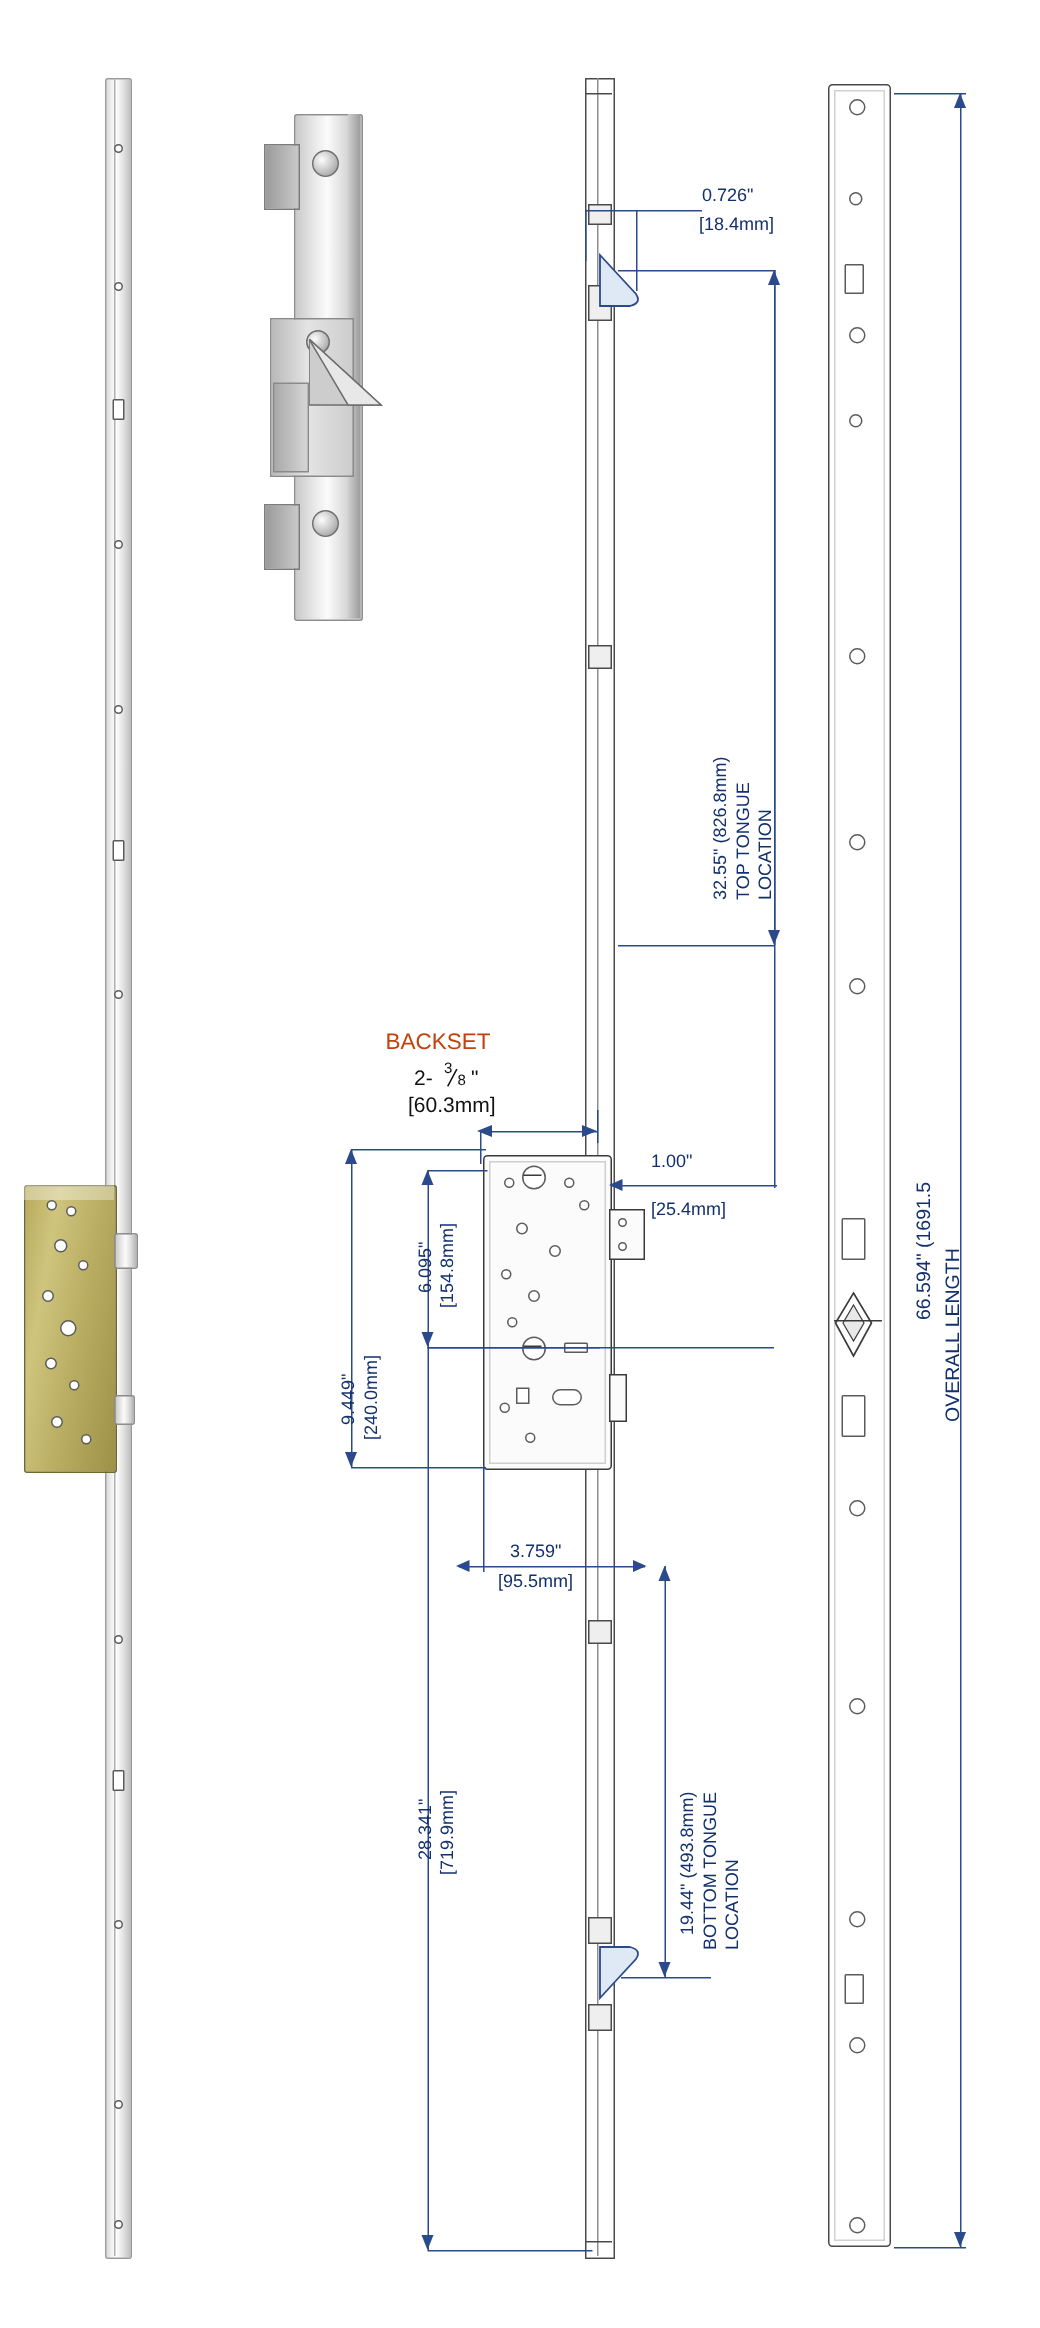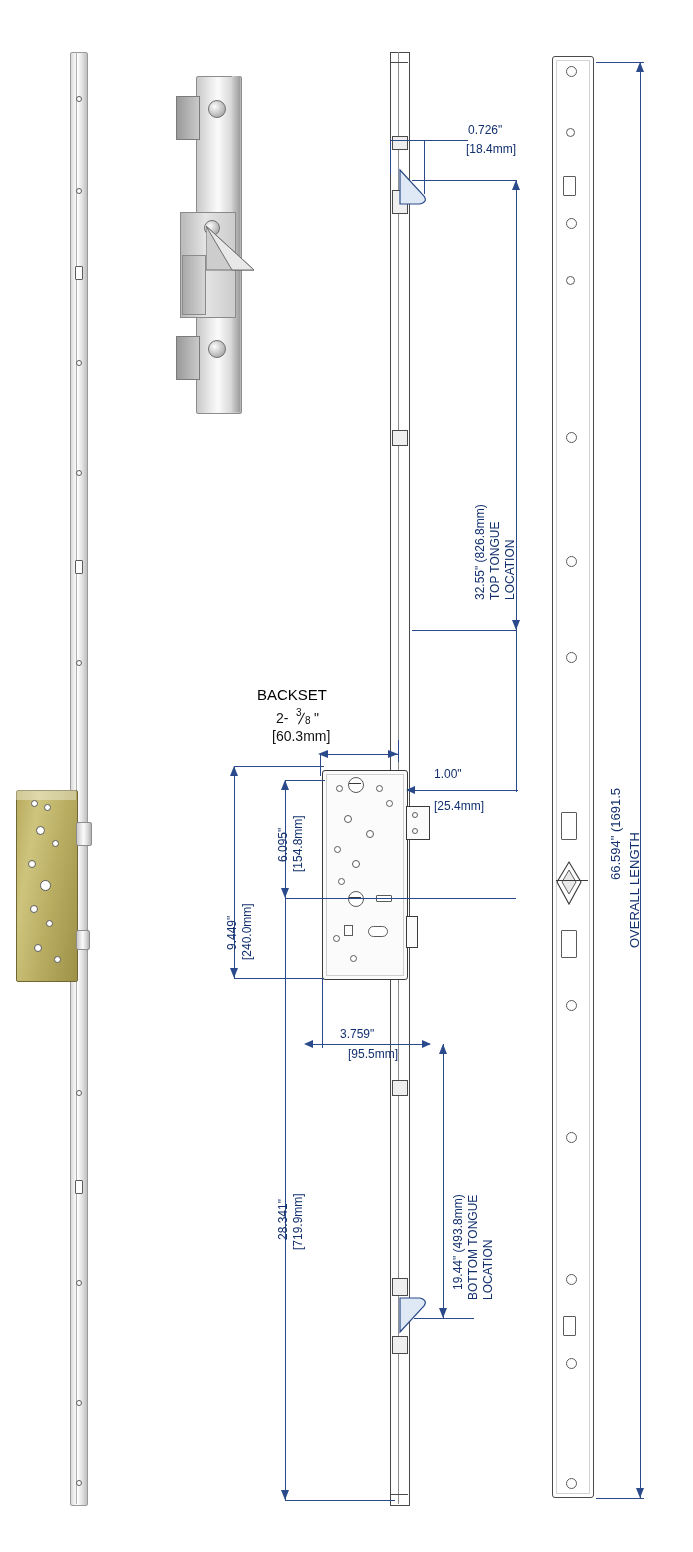--- a/index.html
+++ b/index.html
@@ -4,21 +4,21 @@
 <style>
   html,body{margin:0;padding:0;background:#ffffff;}
   body{width:693px;height:1552px;position:relative;overflow:hidden;
        font-family:"Liberation Sans", sans-serif;color:#1a1a1a;}
   .stage{position:absolute;left:0;top:0;width:693px;height:1552px;}
 
   
   .abs{position:absolute;}
   .dimline{position:absolute;background:#2b4a8b;}
   .dimtext{position:absolute;color:#12306e;font-size:12px;line-height:13px;white-space:pre;letter-spacing:0px;}
-  .blacktext{position:absolute;color:#000000;font-size:13px;line-height:14px;white-space:pre;}
+  .blacktext{position:absolute;color:#c2410c;font-size:13px;line-height:14px;white-space:pre;}
   .vert{transform-origin:0 0;}
   .metal{background:linear-gradient(90deg,#d9d9d9 0%,#f2f2f2 22%,#ffffff 40%,#e2e2e2 70%,#bfbfbf 100%);
          border:1px solid #9a9a9a;}
   .metal2{background:linear-gradient(90deg,#c9c9c9 0%,#eaeaea 30%,#fbfbfb 48%,#dcdcdc 74%,#b4b4b4 100%);
           border:1px solid #8d8d8d;}
   .brass{background:linear-gradient(100deg,#b8ab5e 0%,#cfc47d 25%,#b9ae62 55%,#9d9148 100%);
          border:1px solid #6f6733;}
   .screw{border-radius:50%;background:radial-gradient(circle at 35% 35%,#fdfdfd,#bdbdbd 60%,#8e8e8e 100%);
          border:1px solid #6f6f6f;}
   .hole{border-radius:50%;background:#fff;border:1px solid #5b5b5b;}
@@ -206,21 +206,21 @@
   <div class="dimline" style="left:285px;top:780px;width:40px;height:1px;"></div>
   <div class="dimline" style="left:285px;top:898px;width:115px;height:1px;"></div>
   <div class="arrow" style="left:281px;top:780px;border-left:4px solid transparent;border-right:4px solid transparent;border-bottom:10px solid #2b4a8b;"></div>
   <div class="arrow" style="left:281px;top:888px;border-left:4px solid transparent;border-right:4px solid transparent;border-top:10px solid #2b4a8b;"></div>
   <div class="dimtext vert" style="left:277px;top:862px;transform:rotate(-90deg);">6.095"</div>
   <div class="dimtext vert" style="left:292px;top:872px;transform:rotate(-90deg);">[154.8mm]</div>
 
   <div class="dimline" style="left:285px;top:898px;width:231px;height:1px;"></div>
 
   <div class="dimtext" style="left:340px;top:1028px;">3.759"</div>
-  <div class="dimtext" style="left:348px;top:1048px;">[95.5mm]</div>
+  <div class="dimtext" style="left:332px;top:1048px;">[95.5mm]</div>
   <div class="dimline" style="left:306px;top:1044px;width:124px;height:1px;"></div>
   <div class="arrow" style="left:304px;top:1040px;border-top:4px solid transparent;border-bottom:4px solid transparent;border-right:9px solid #2b4a8b;"></div>
   <div class="arrow" style="left:422px;top:1040px;border-top:4px solid transparent;border-bottom:4px solid transparent;border-left:9px solid #2b4a8b;"></div>
   <div class="dimline" style="left:322px;top:978px;width:1px;height:70px;"></div>
 
   <div class="dimline" style="left:443px;top:1044px;width:1px;height:274px;"></div>
   <div class="dimline" style="left:414px;top:1318px;width:60px;height:1px;"></div>
   <div class="arrow" style="left:439px;top:1044px;border-left:4px solid transparent;border-right:4px solid transparent;border-bottom:10px solid #2b4a8b;"></div>
   <div class="arrow" style="left:439px;top:1308px;border-left:4px solid transparent;border-right:4px solid transparent;border-top:10px solid #2b4a8b;"></div>
   <div class="dimtext vert" style="left:452px;top:1290px;transform:rotate(-90deg);">19.44" (493.8mm)</div>

